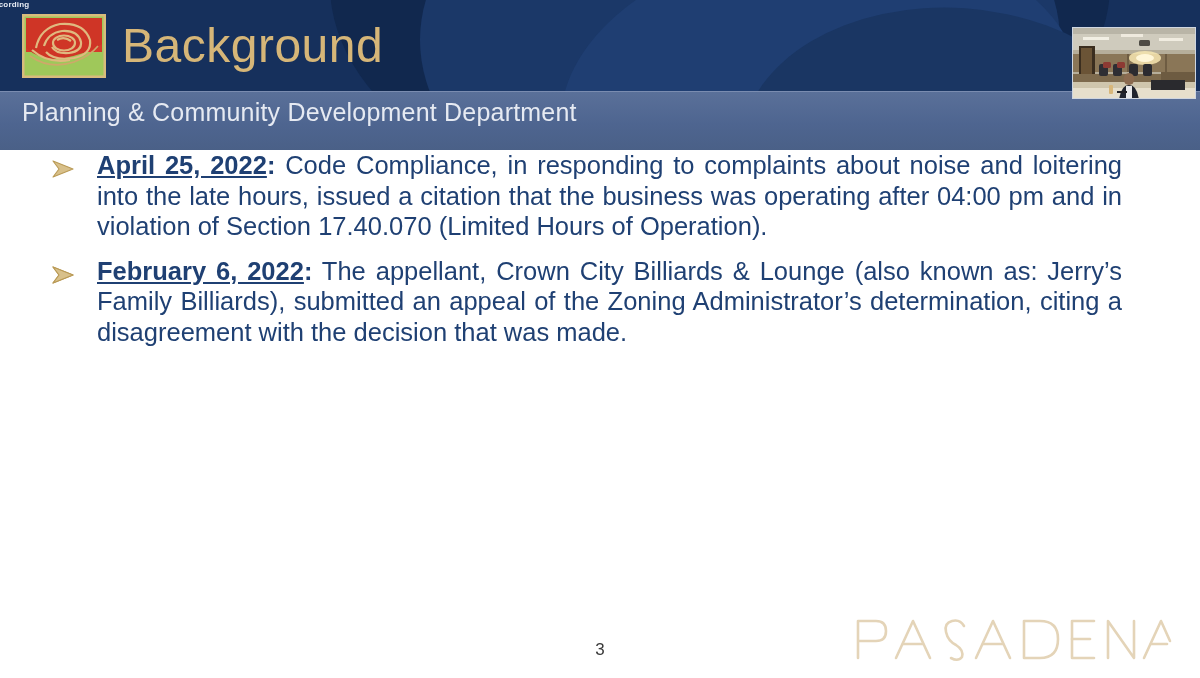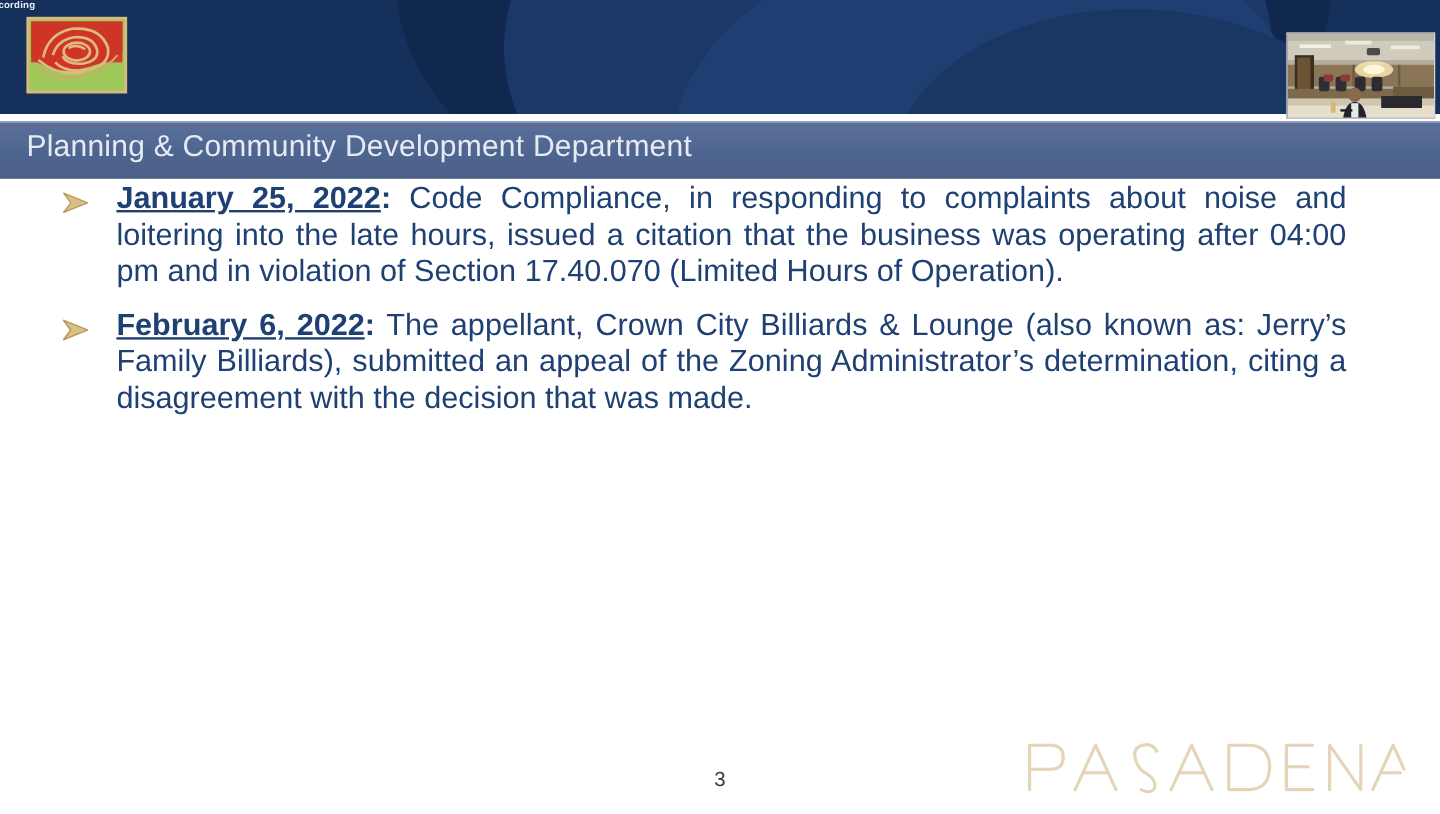--- a/index.html
+++ b/index.html
@@ -88,23 +88,23 @@
     color: #d6b678;
     letter-spacing: 0.5px;
     line-height: 72px;
     z-index: 20;
     font-family: "Liberation Sans", sans-serif;
   }
 
   
   .subtitle-band {
     position: absolute;
-    left: 0; top: 101px;
-    width: 1200px;
-    height: 48px;
+    left: 0; top: 91px;
+    width: 1200px;
+    height: 59px;
     background: linear-gradient(180deg, #5a7099 0%, #4e6590 55%, #4a6087 100%);
     border-top: 1px solid #7a8cb0;
     z-index: 15;
   }
   .subtitle-text {
     position: absolute;
     left: 22px; top: 0;
     height: 41px;
     line-height: 41px;
     font-size: 25px;
@@ -212,20 +212,21 @@
         <ellipse cx="42" cy="29" rx="11" ry="7.5"></ellipse>
         <path d="M35 26 Q 42 22 49 27"></path>
         <path d="M10 36 Q 26 50 48 46"></path>
       </g>
       <g fill="none" stroke="#cfa86a" stroke-width="1.6">
         <path d="M8 42 Q 28 56 52 48 Q 68 42 76 32"></path>
       </g>
     </svg>
   </div>
 
+  <div class="slide-title">Background</div>
 
   <div class="subtitle-band">
     <div class="subtitle-text">Planning &amp; Community Development Department</div>
   </div>
   <div class="band-shadow"></div>
 
   <div class="video-thumb">
     <svg width="124" height="72" viewBox="0 0 124 72">
 
       <rect x="0" y="0" width="124" height="22" fill="#cfcbbd"></rect>
@@ -279,21 +280,21 @@
 
   <div class="content">
 
     <div class="bullet-row">
       <span class="bullet-marker">
         <svg width="26" height="22" viewBox="0 0 26 22">
           <path d="M3 3 L 23 11 L 3 19 L 9 11 Z" fill="#d8c08a" stroke="#b99a55" stroke-width="1.1" stroke-linejoin="round"></path>
         </svg>
       </span>
       <div class="bullet-text">
-        <span class="date">January 25, 2022</span><span class="colon">:</span><span> Code Compliance, in responding to complaints about noise and loitering into the late hours, issued a citation that the business was operating after 04:00 pm and in violation of Section 17.40.070 (Limited Hours of Operation).</span>
+        <span class="date">April 25, 2022</span><span class="colon">:</span><span> Code Compliance, in responding to complaints about noise and loitering into the late hours, issued a citation that the business was operating after 04:00 pm and in violation of Section 17.40.070 (Limited Hours of Operation).</span>
       </div>
     </div>
 
     <div class="bullet-row">
       <span class="bullet-marker">
         <svg width="26" height="22" viewBox="0 0 26 22">
           <path d="M3 3 L 23 11 L 3 19 L 9 11 Z" fill="#d8c08a" stroke="#b99a55" stroke-width="1.1" stroke-linejoin="round"></path>
         </svg>
       </span>
     </div>

